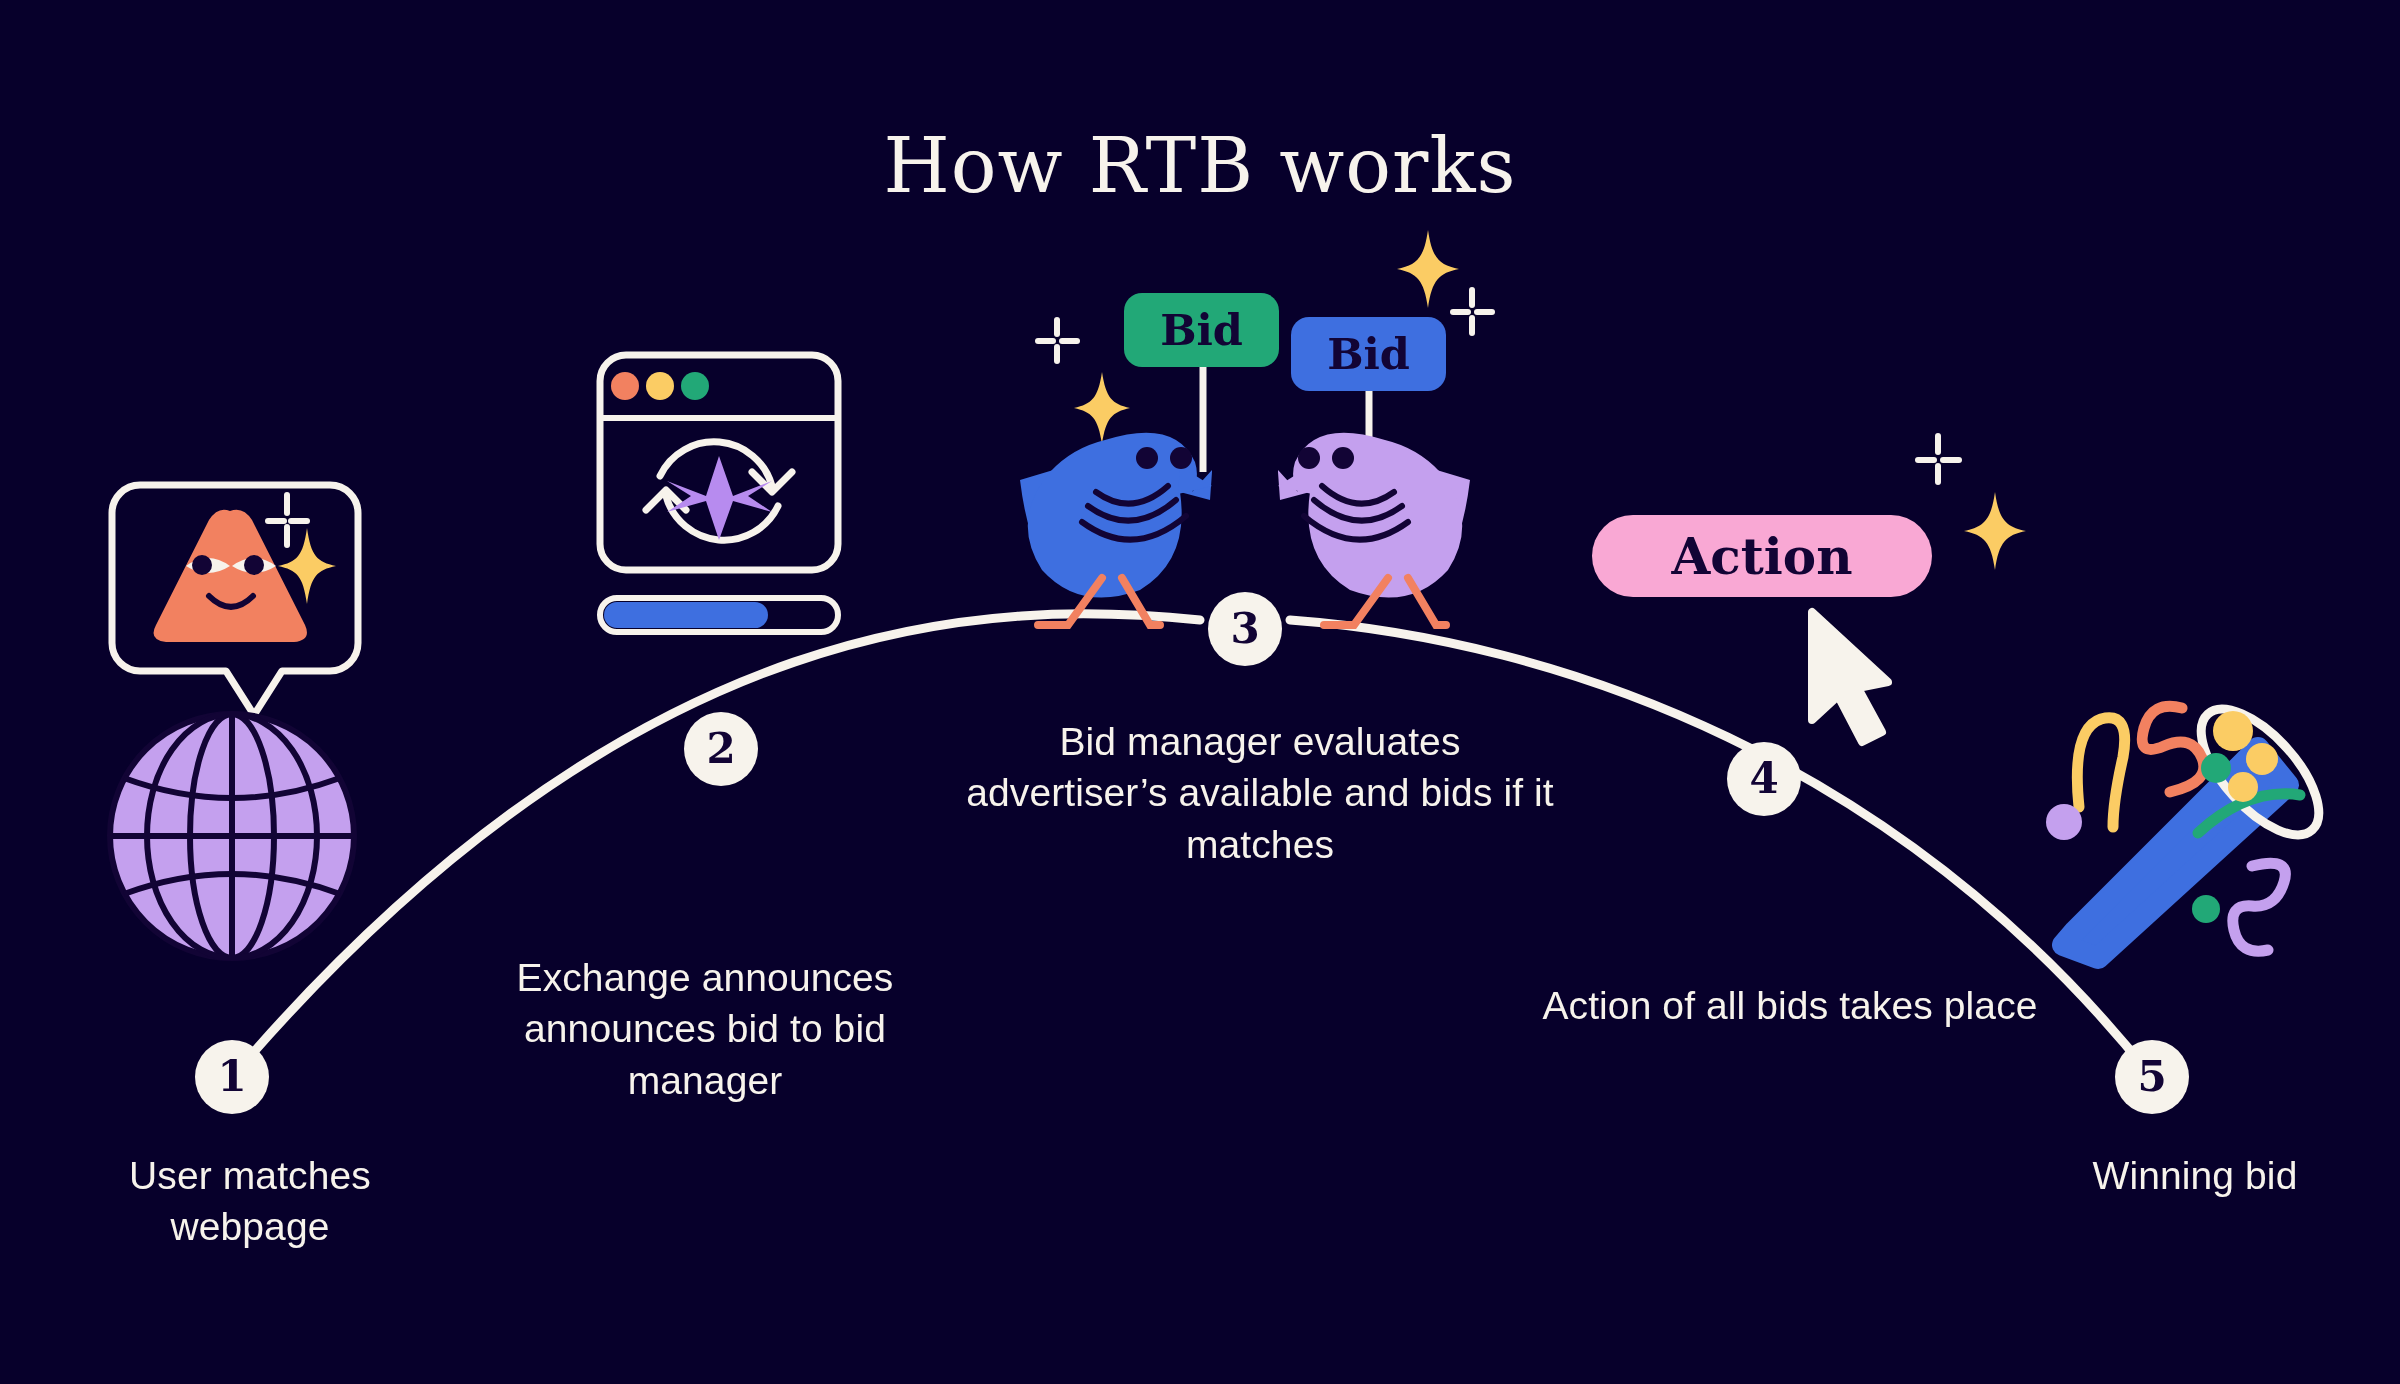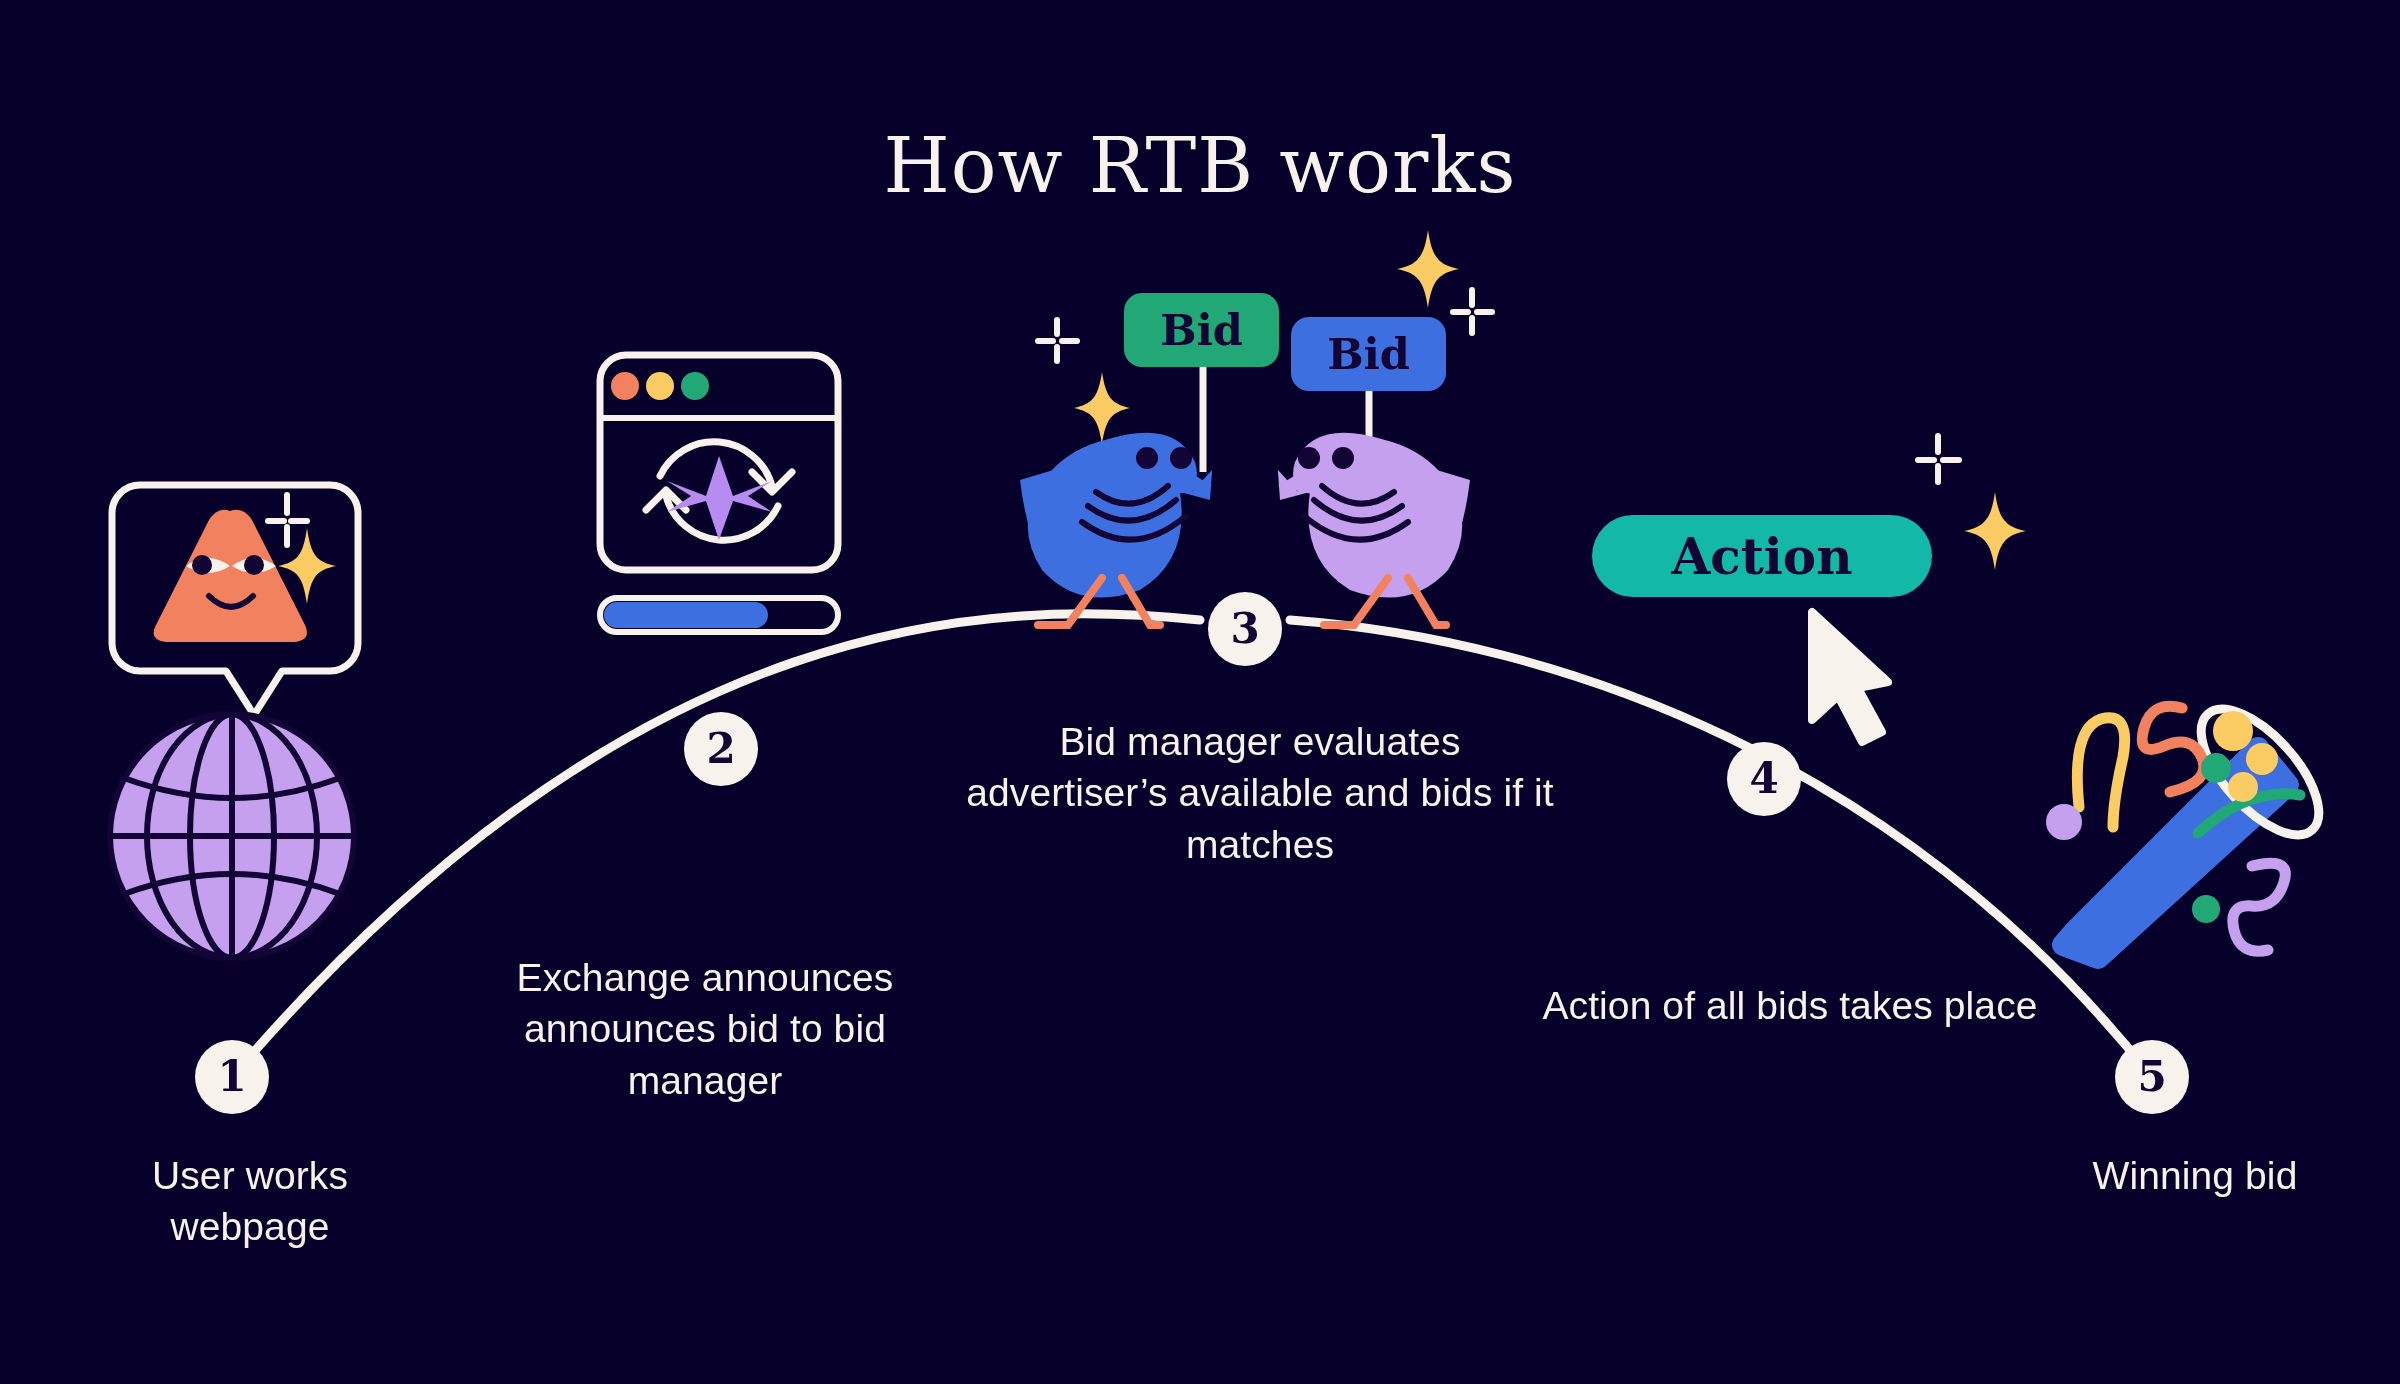--- a/index.html
+++ b/index.html
@@ -109,21 +109,21 @@
     width: 155px; height: 74px;
     background: #3e6fe0;
     font-size: 43px;
   }
 
   
   #action-button {
     position: absolute;
     left: 1592px; top: 515px;
     width: 340px; height: 82px;
-    background: #14b8a6;
+    background: #f9a8d4;
     border-radius: 41px;
     display: flex;
     align-items: center;
     justify-content: center;
     font-family: "DejaVu Serif", "Liberation Serif", serif;
     font-weight: 700;
     font-size: 50px;
     color: #120435;
     box-sizing: border-box;
   }
@@ -349,21 +349,21 @@
     <div class="bid-sign" id="bid-sign-blue">Bid</div>
 
     <div id="action-button">Action</div>
 
     <div class="step-node" id="node-1">1</div>
     <div class="step-node" id="node-2">2</div>
     <div class="step-node" id="node-3">3</div>
     <div class="step-node" id="node-4">4</div>
     <div class="step-node" id="node-5">5</div>
 
-    <div class="step-caption" id="caption-1" style="white-space: pre-line;">User works
+    <div class="step-caption" id="caption-1" style="white-space: pre-line;">User matches
 webpage</div>
     <div class="step-caption" id="caption-2">Exchange announces announces bid to bid manager</div>
     <div class="step-caption" id="caption-3">Bid manager evaluates advertiser’s available and bids if it matches</div>
     <div class="step-caption" id="caption-4">Action of all bids takes place</div>
     <div class="step-caption" id="caption-5">Winning bid</div>
   </div>
 
 </div>
 
 </body></html>

